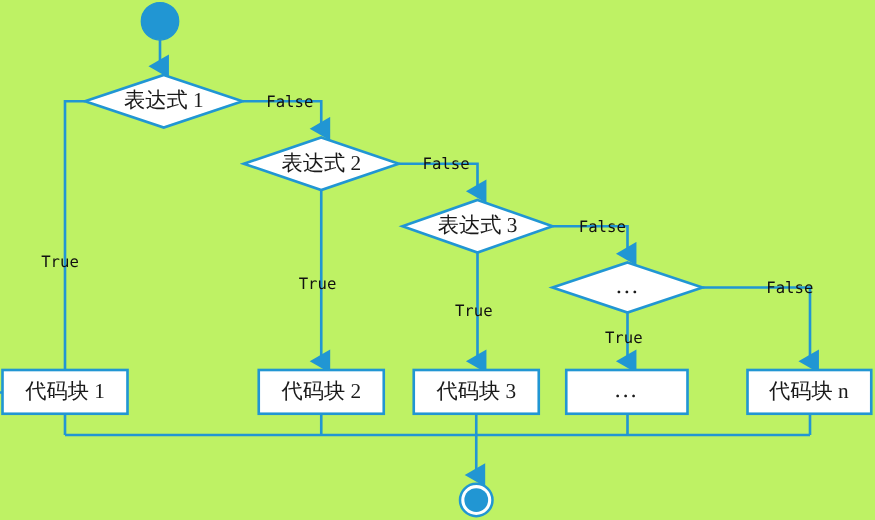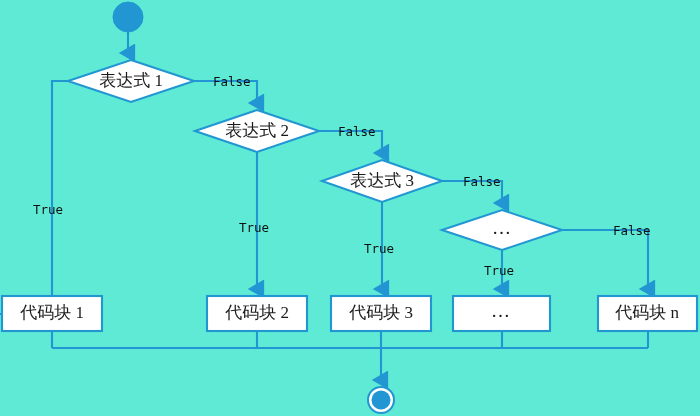--- a/index.html
+++ b/index.html
@@ -8,21 +8,21 @@
     padding: 0;
     background: #ffffff;
   }
   body {
     font-family: "Liberation Serif", "DejaVu Serif", serif;
   }
   #diagram-root {
     position: relative;
     width: 700px;
     height: 416px;
-    background: #5eead4;
+    background: #bef264;
     overflow: hidden;
   }
   #flow-svg {
     position: absolute;
     left: 0;
     top: 0;
     width: 700px;
     height: 416px;
   }
   .node-text {

